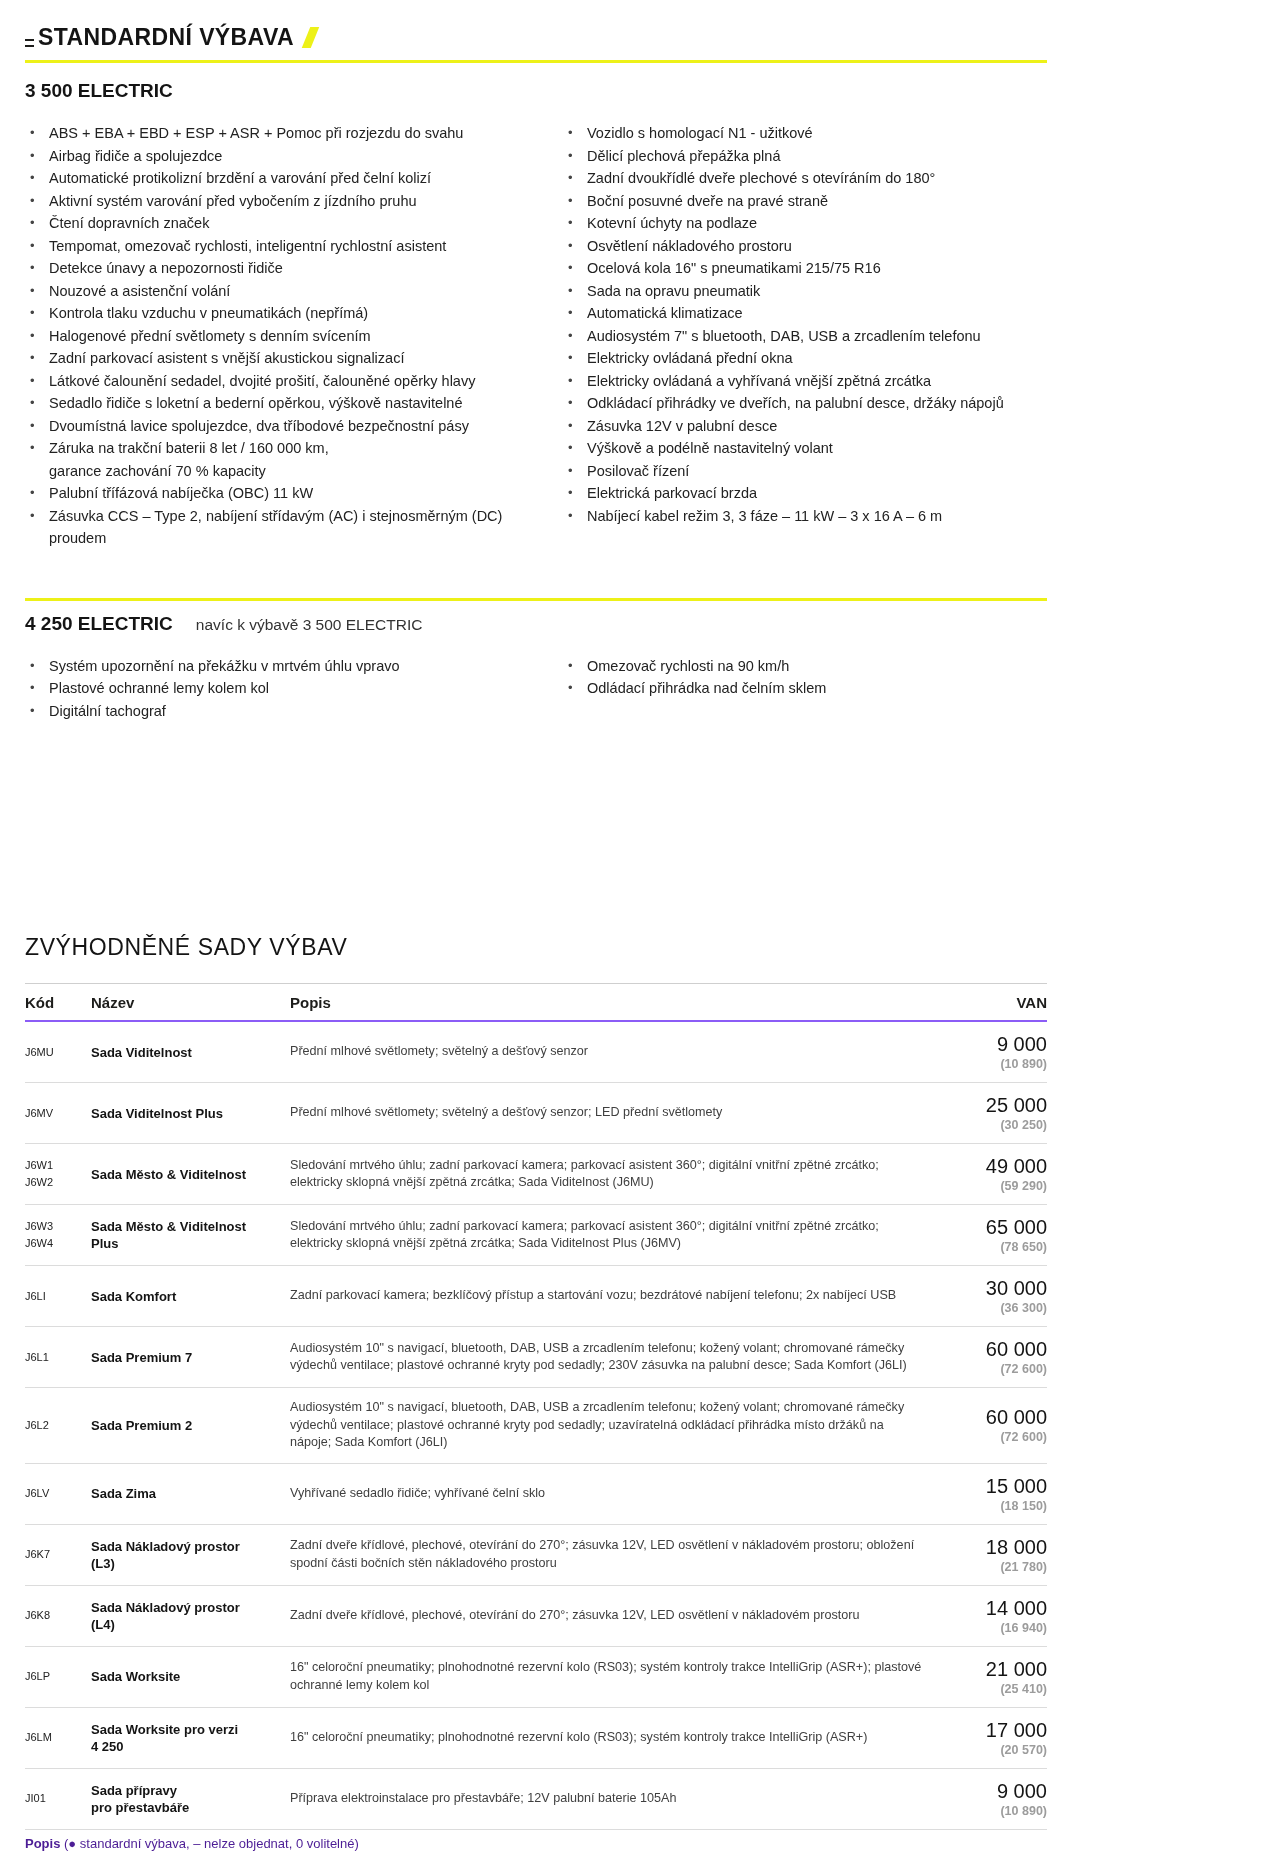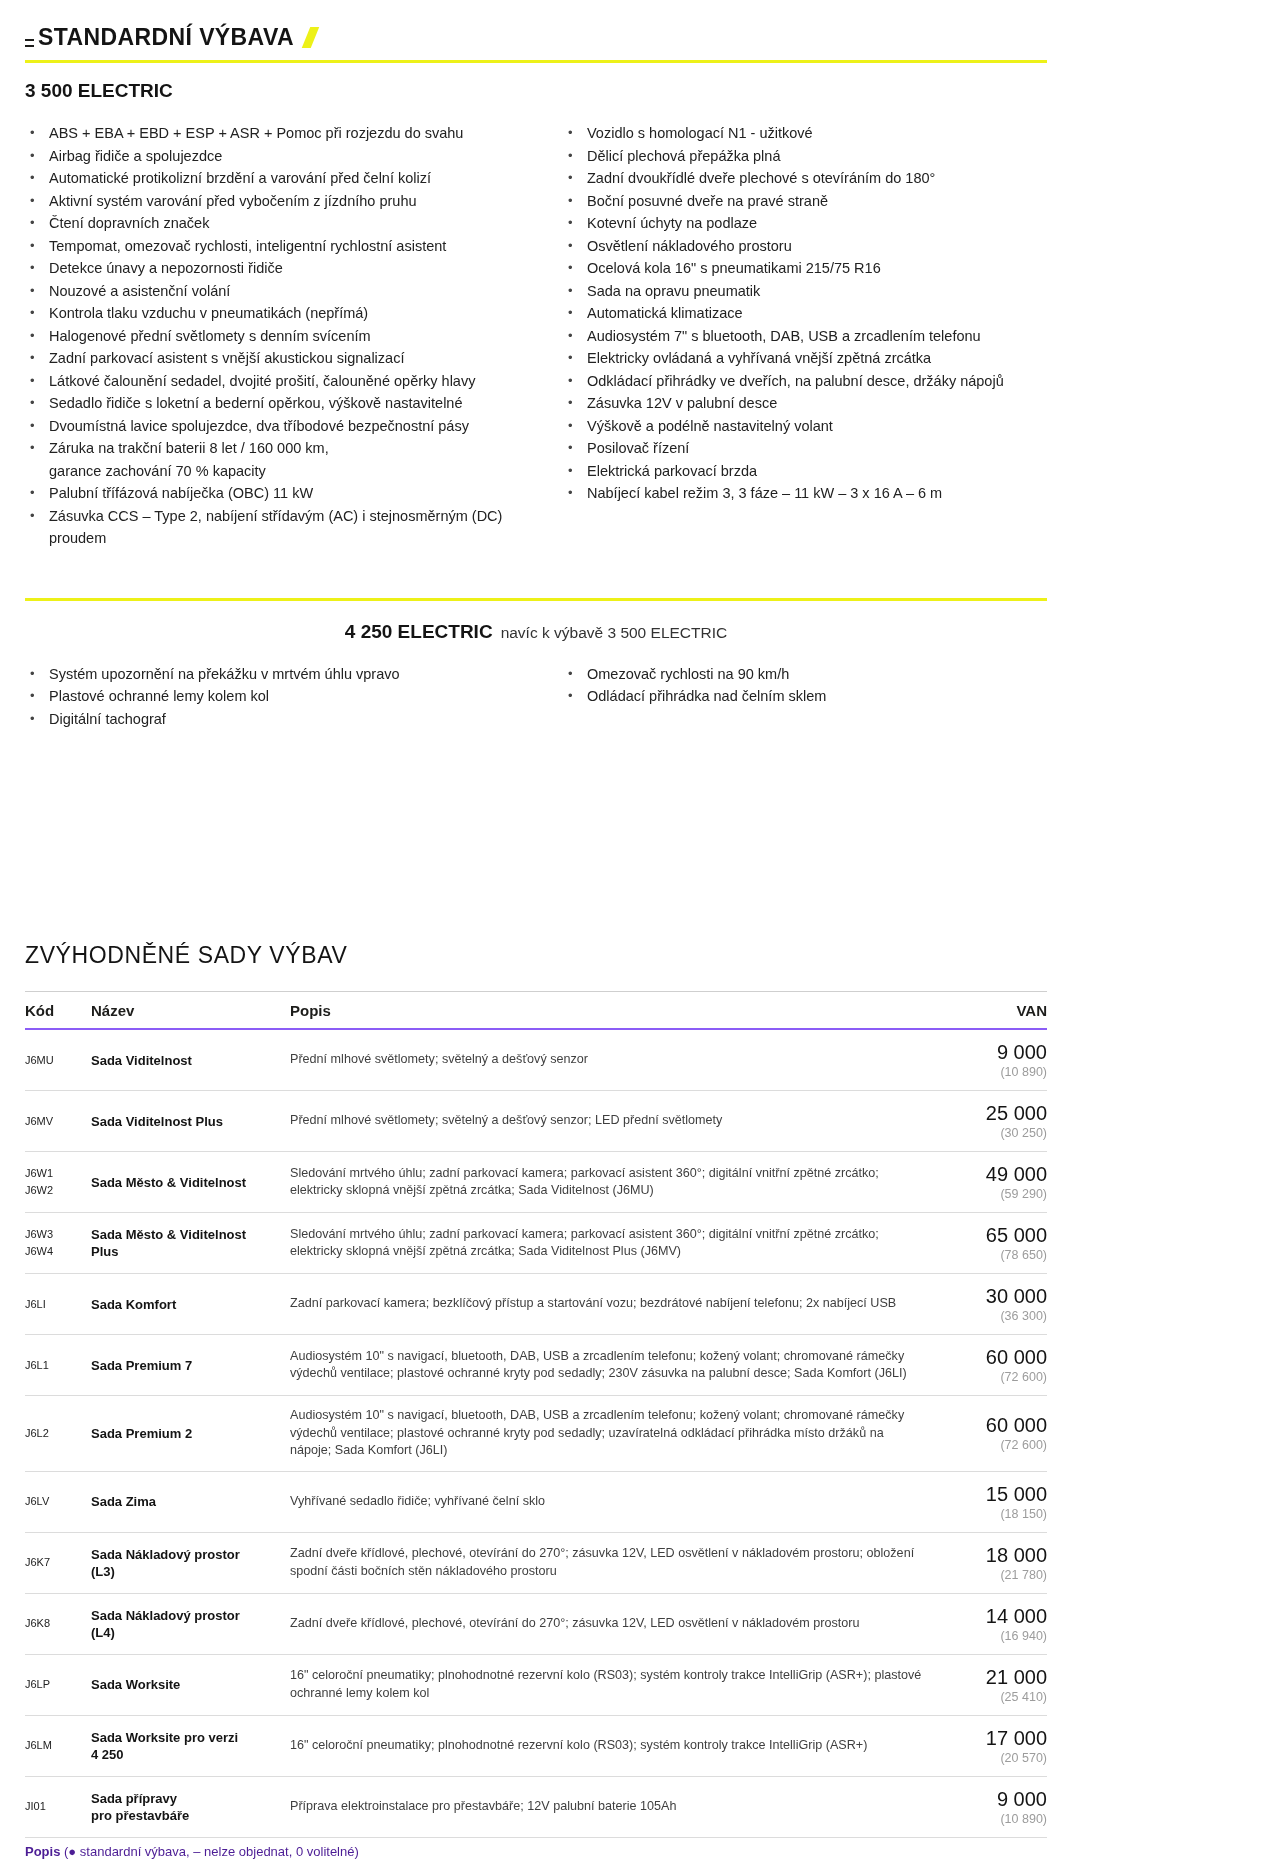--- a/index.html
+++ b/index.html
@@ -15,21 +15,21 @@
   .corner-mark { display:inline-block; width:9px; height:8px; margin-right:4px; margin-top:10px;
     border-top:2px solid #1d1d1b; border-bottom:2px solid #1d1d1b; }
   .page-title { font-size:23px; font-weight:800; letter-spacing:.4px; color:#141414; }
   .slash { display:inline-block; width:9px; height:21px; background:#EDF118;
     transform:skewX(-22deg); margin-left:12px; }
   .rule { height:3px; background:#EDF118; margin-top:9px; }
   .rule-mid { margin-top:48px; }
 
   
   .section-title { font-size:19px; font-weight:800; margin-top:17px; color:#141414; }
-  .section-title-row { display:flex; align-items:baseline; gap:8px; margin-top:20px;justify-content:center; }
+  .section-title-row { display:flex; align-items:baseline; gap:23px; margin-top:12px; }
   .section-subtitle { font-size:15.5px; font-weight:400; color:#333; }
 
   .bullets { display:flex; margin-top:20px; }
   .col-left { width:538px; flex:0 0 538px; }
   .col-right { flex:1; }
   ul.blist { list-style:none; }
   ul.blist li { position:relative; padding-left:24px; font-size:14.5px; line-height:22.5px; color:#222; }
   ul.blist li::before { content:"•"; position:absolute; left:5px; top:0; color:#444; font-size:13px; }
   ul.blist li span { white-space:pre-line; }
 
@@ -37,21 +37,21 @@
   .packages-title { font-size:23px; font-weight:400; letter-spacing:.6px; margin-top:212px; color:#141414; }
   .pk-table { margin-top:22px; border-top:1px solid #cfcfcf; }
   .pk-grid { display:grid; grid-template-columns:52px 185px 1fr 105px; column-gap:14px; }
   .pk-header { padding:10px 0 9px; border-bottom:2px solid #8b5cf6; font-weight:700; font-size:15px; align-items:baseline; }
   .pk-row { align-items:center; padding:11px 0; border-bottom:1px solid #dcdcdc; }
   .pk-code { font-size:11px; color:#222; white-space:pre-line; line-height:17px; }
   .pk-name { font-size:13px; font-weight:700; line-height:17px; white-space:pre-line; color:#141414; }
   .pk-desc { font-size:12.6px; color:#3f3f3f; line-height:17.5px; }
   .pk-price { text-align:right; }
   .pk-price .main { font-size:20px; font-weight:400; color:#141414; }
-  .pk-price .alt { font-size:12.5px; color:#9c9c9c; margin-top:1px; }
+  .pk-price .alt { font-size:12.5px; color:#9c9c9c; margin-top:1px;font-weight:bold; }
   .van-header { text-align:right; }
 
   .page-footer { margin-top:6px; font-size:13px; color:#4c1d95; }
   .page-footer b { font-weight:700; }
 </style>
 </head>
 <body>
 
 <div class="content">
 
@@ -118,20 +118,21 @@
           <li><span>Osvětlení nákladového prostoru</span></li>
 
           <li><span>Ocelová kola 16" s pneumatikami 215/75 R16</span></li>
 
           <li><span>Sada na opravu pneumatik</span></li>
 
           <li><span>Automatická klimatizace</span></li>
 
           <li><span>Audiosystém 7" s bluetooth, DAB, USB a zrcadlením telefonu</span></li>
 
+          <li><span>Elektricky ovládaná přední okna</span></li>
 
           <li><span>Elektricky ovládaná a vyhřívaná vnější zpětná zrcátka</span></li>
 
           <li><span>Odkládací přihrádky ve dveřích, na palubní desce, držáky nápojů</span></li>
 
           <li><span>Zásuvka 12V v palubní desce</span></li>
 
           <li><span>Výškově a podélně nastavitelný volant</span></li>
 
           <li><span>Posilovač řízení</span></li>

